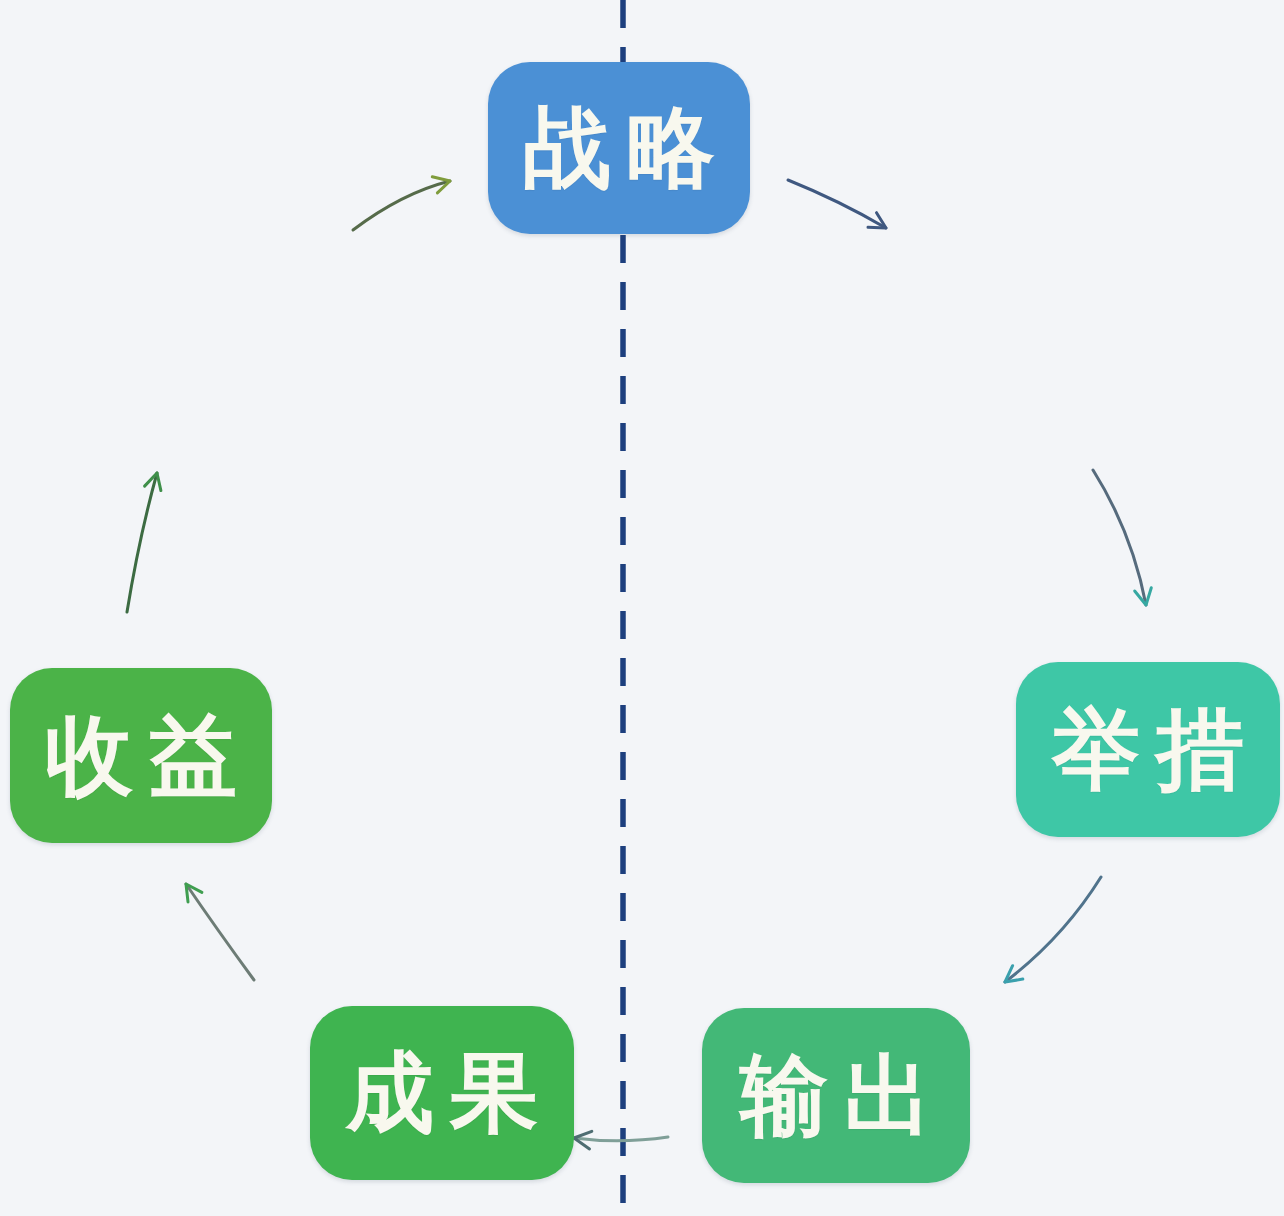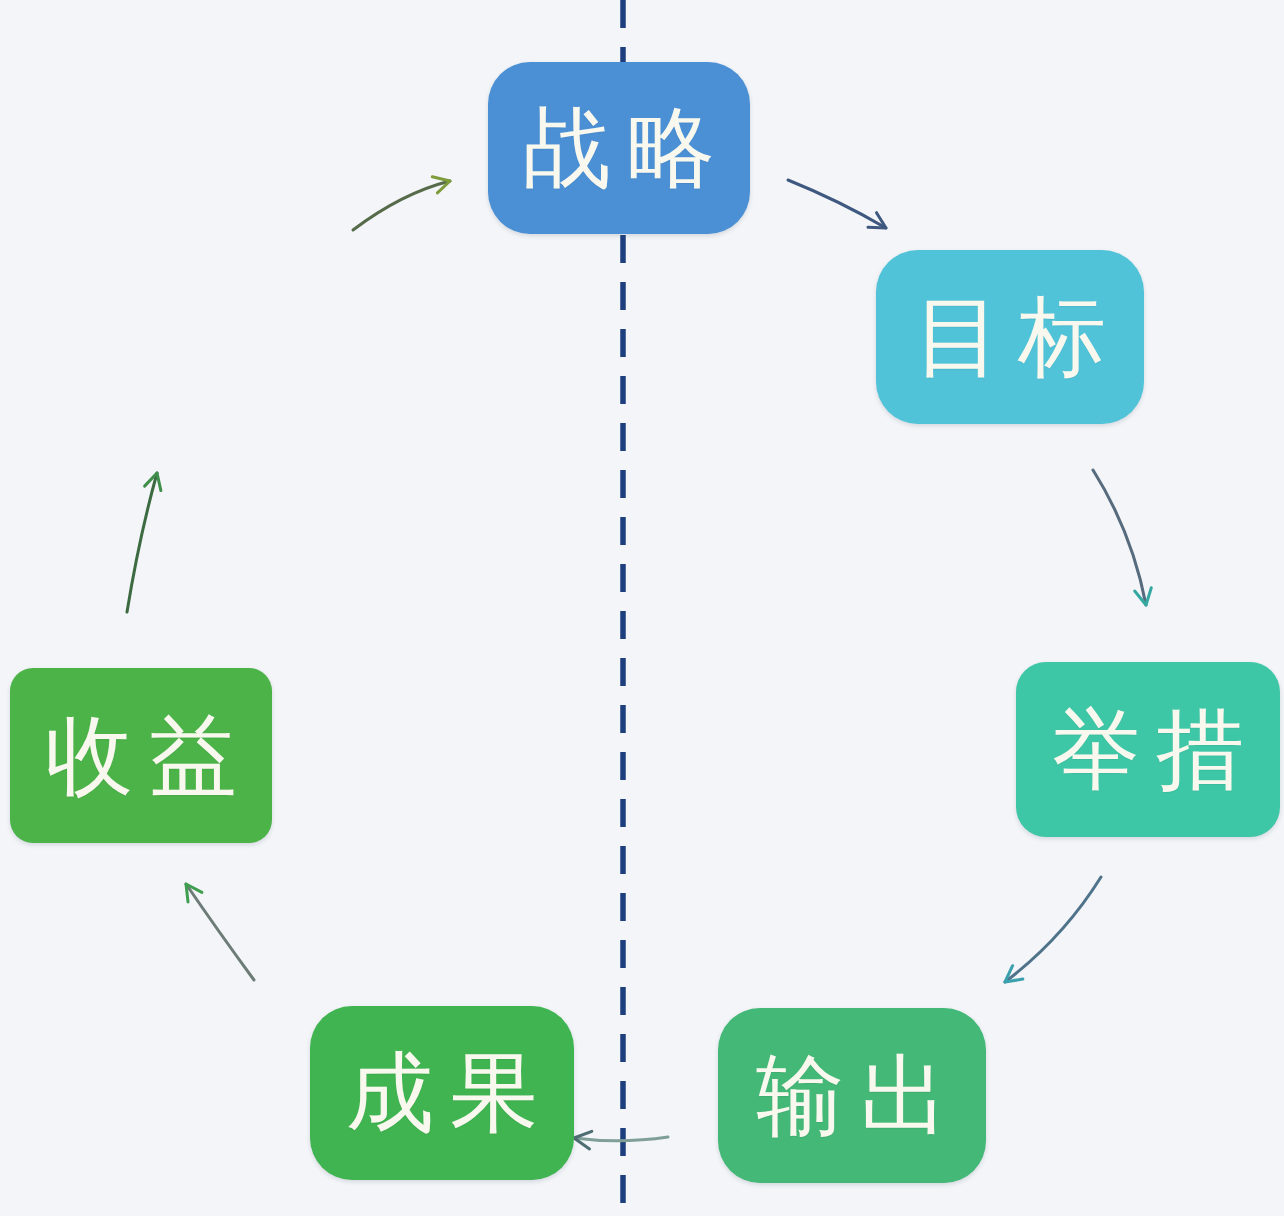--- a/index.html
+++ b/index.html
@@ -13,21 +13,21 @@
   .layer{position:absolute;left:0;top:0;}
   .node{
     position:absolute;
     border-radius:42px;
     display:flex;align-items:center;justify-content:center;
     box-shadow:0 2px 4px rgba(70,90,110,0.18);
   }
   .node-label{
     color:#f8f8ee;
     font-size:88px;
-    font-weight:400;
+    font-weight:700;
     letter-spacing:0.18em;
     margin-right:-0.18em;
     line-height:1;
     text-shadow:0 1px 1px rgba(0,0,0,0.06);
     user-select:none;
     white-space:nowrap;
     text-align:right;
   }
   svg path,svg polyline{stroke-linecap:round;stroke-linejoin:round;}
 </style>
@@ -73,34 +73,31 @@
     <g>
       <path d="M 127 612 Q 139 538 157 473" fill="none" stroke-width="3" stroke="#3c6b42"></path>
       <polyline points="160.9,490.6 157,473 144.6,486.1" fill="none" stroke-width="3" stroke="#3f8f4a"></polyline>
     </g>
   </svg>
 
   <div class="node" style="left: 488px; top: 62px; width: 262px; height: 172px; background-color: rgb(75, 144, 213);">
     <span class="node-label">战略</span>
   </div>
 
-  <div class="node" style="left: 876px; top: 250px; width: 268px; height: 174px; background-color: rgb(80, 195, 216);">
-    <span class="node-label">目标</span>
-  </div>
 
-  <div class="node" style="left: 1016px; top: 662px; width: 264px; height: 175px; background-color: rgb(62, 199, 166); border-radius: 30px;">
+  <div class="node" style="left: 1016px; top: 662px; width: 264px; height: 175px; background-color: rgb(62, 199, 166);">
     <span class="node-label">举措</span>
   </div>
 
-  <div class="node" style="left: 718px; top: 1008px; width: 268px; height: 175px; background-color: rgb(67, 184, 119);">
+  <div class="node" style="left: 702px; top: 1008px; width: 268px; height: 175px; background-color: rgb(67, 184, 119);">
     <span class="node-label">输出</span>
   </div>
 
   <div class="node" style="left: 274px; top: 1006px; width: 264px; height: 174px; background-color: rgb(63, 180, 80); margin-left: 36px;">
     <span class="node-label">成果</span>
   </div>
 
-  <div class="node" style="left: 10px; top: 668px; width: 262px; height: 175px; background-color: rgb(75, 179, 72); border-radius: 23px;">
+  <div class="node" style="left: 10px; top: 668px; width: 262px; height: 175px; background-color: rgb(75, 179, 72);">
     <span class="node-label">收益</span>
   </div>
 
 
 </div>
 
 </body></html>

